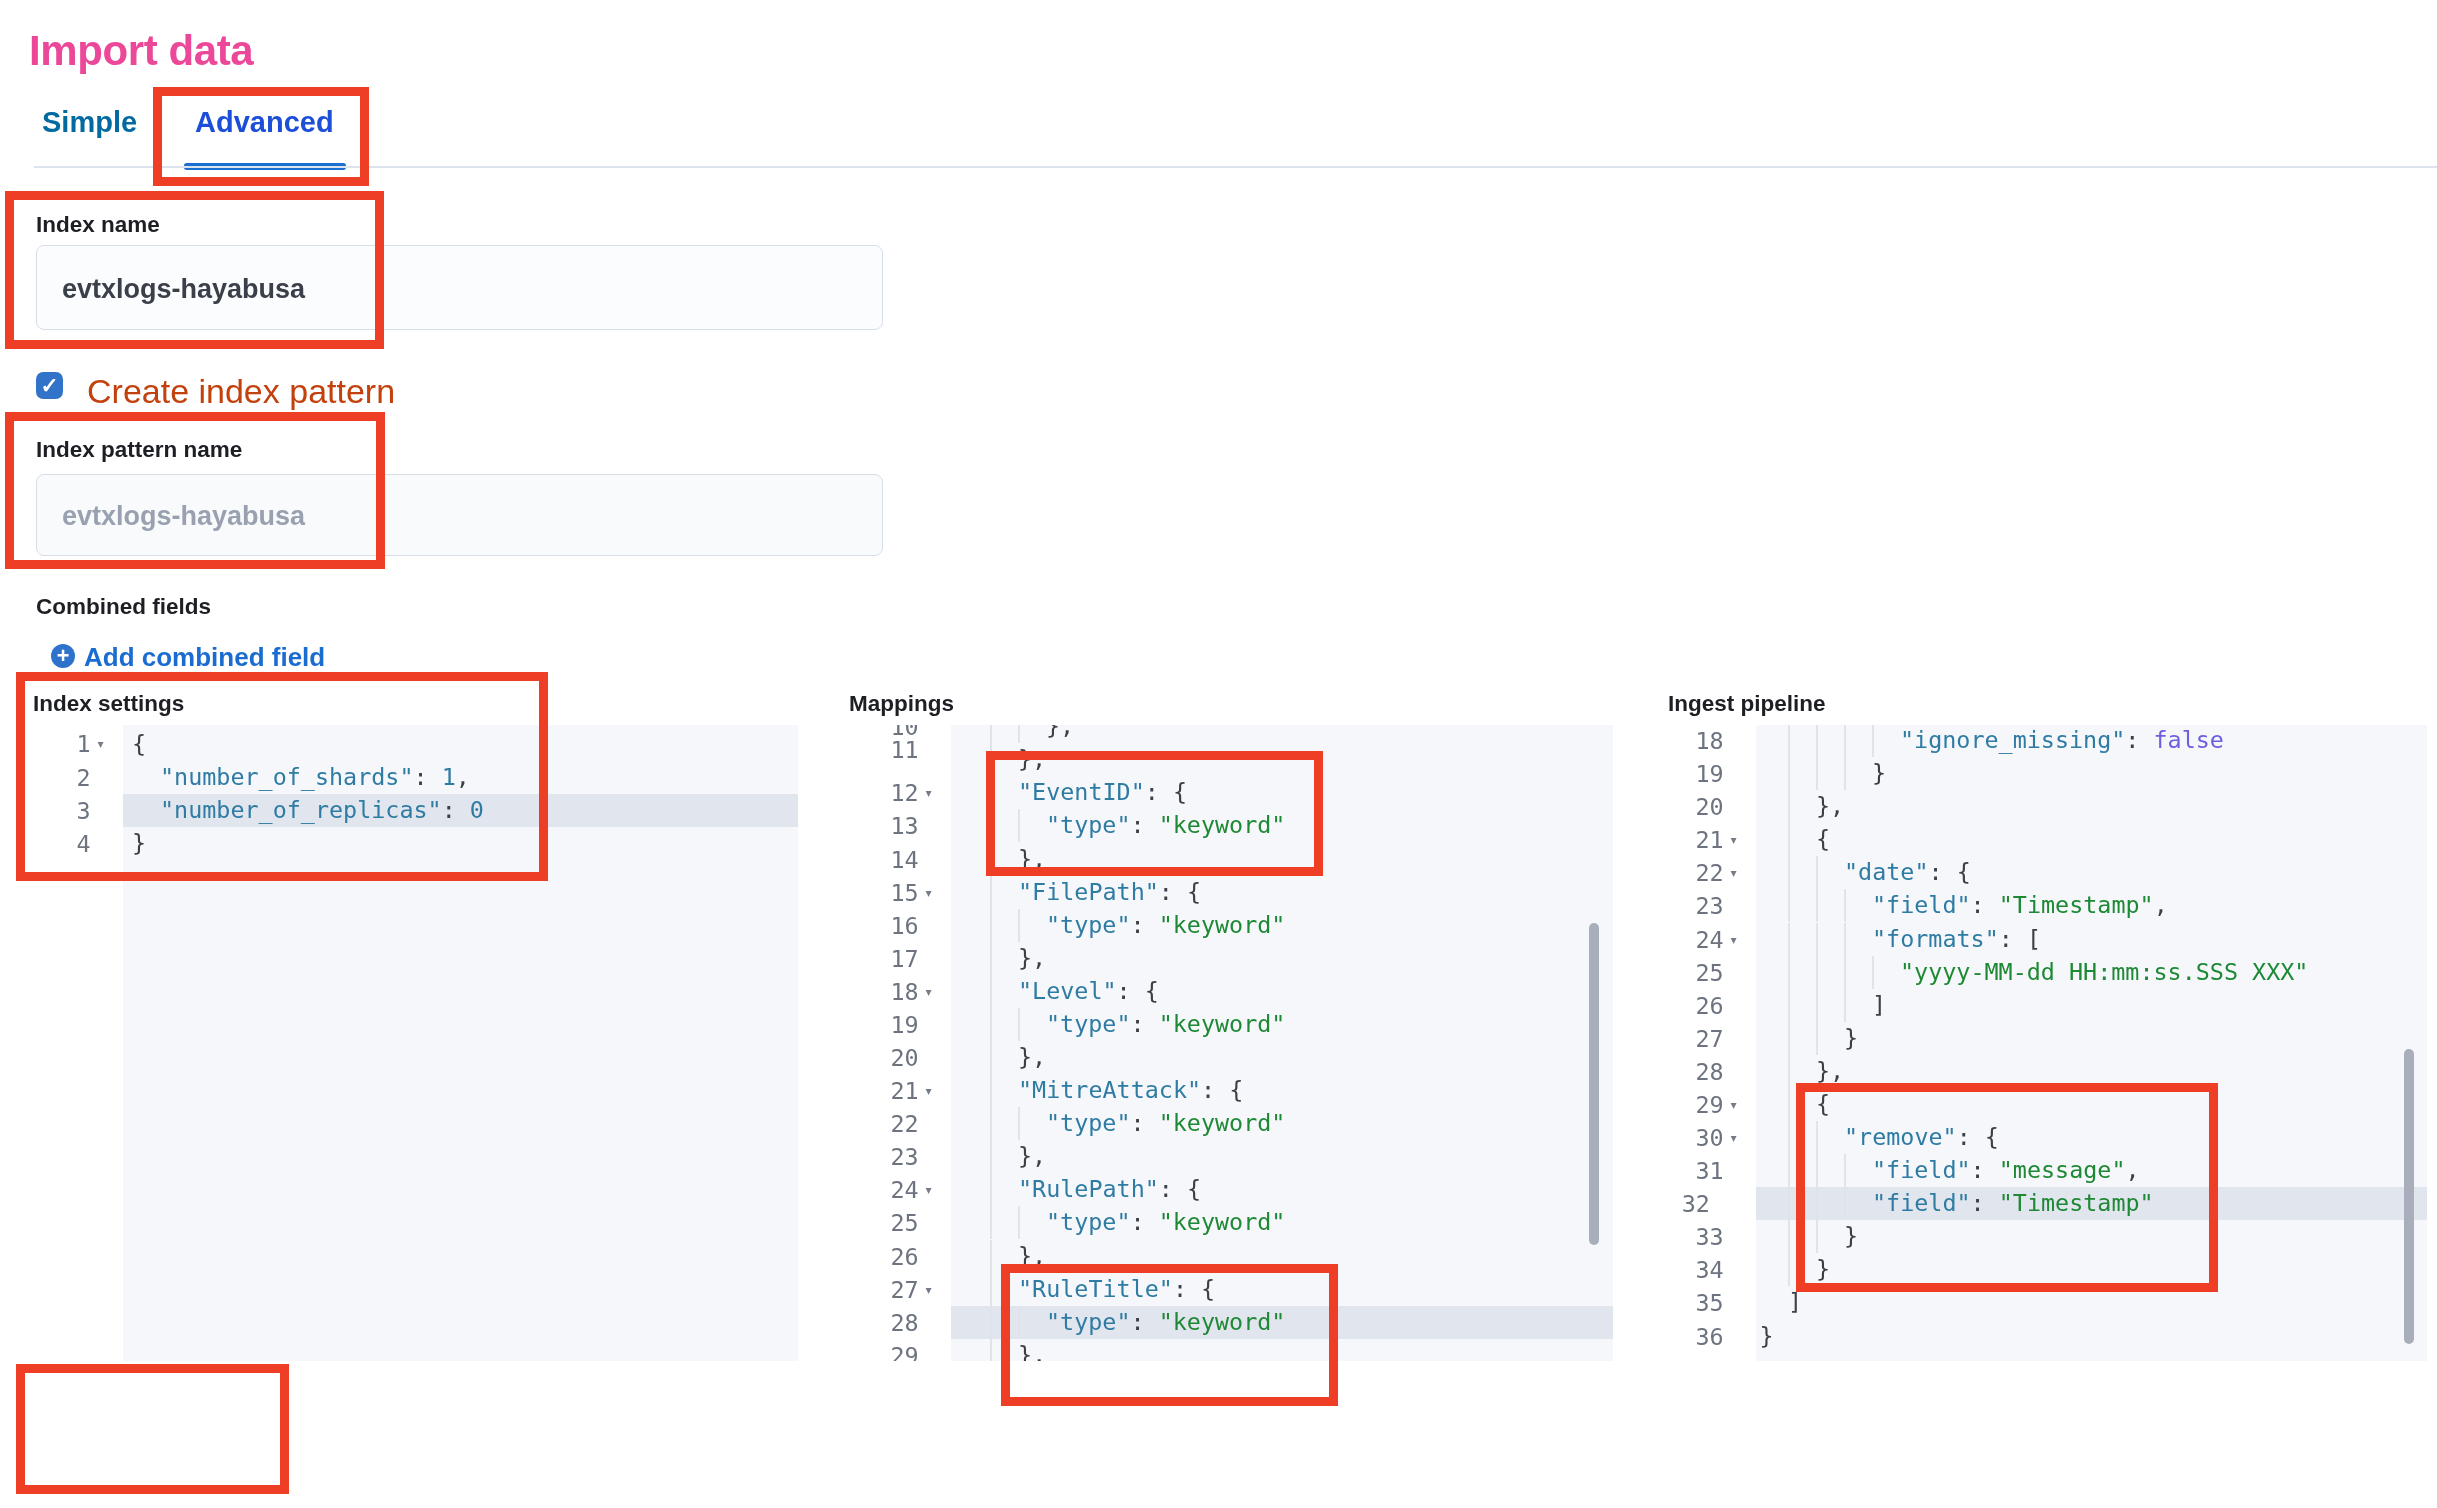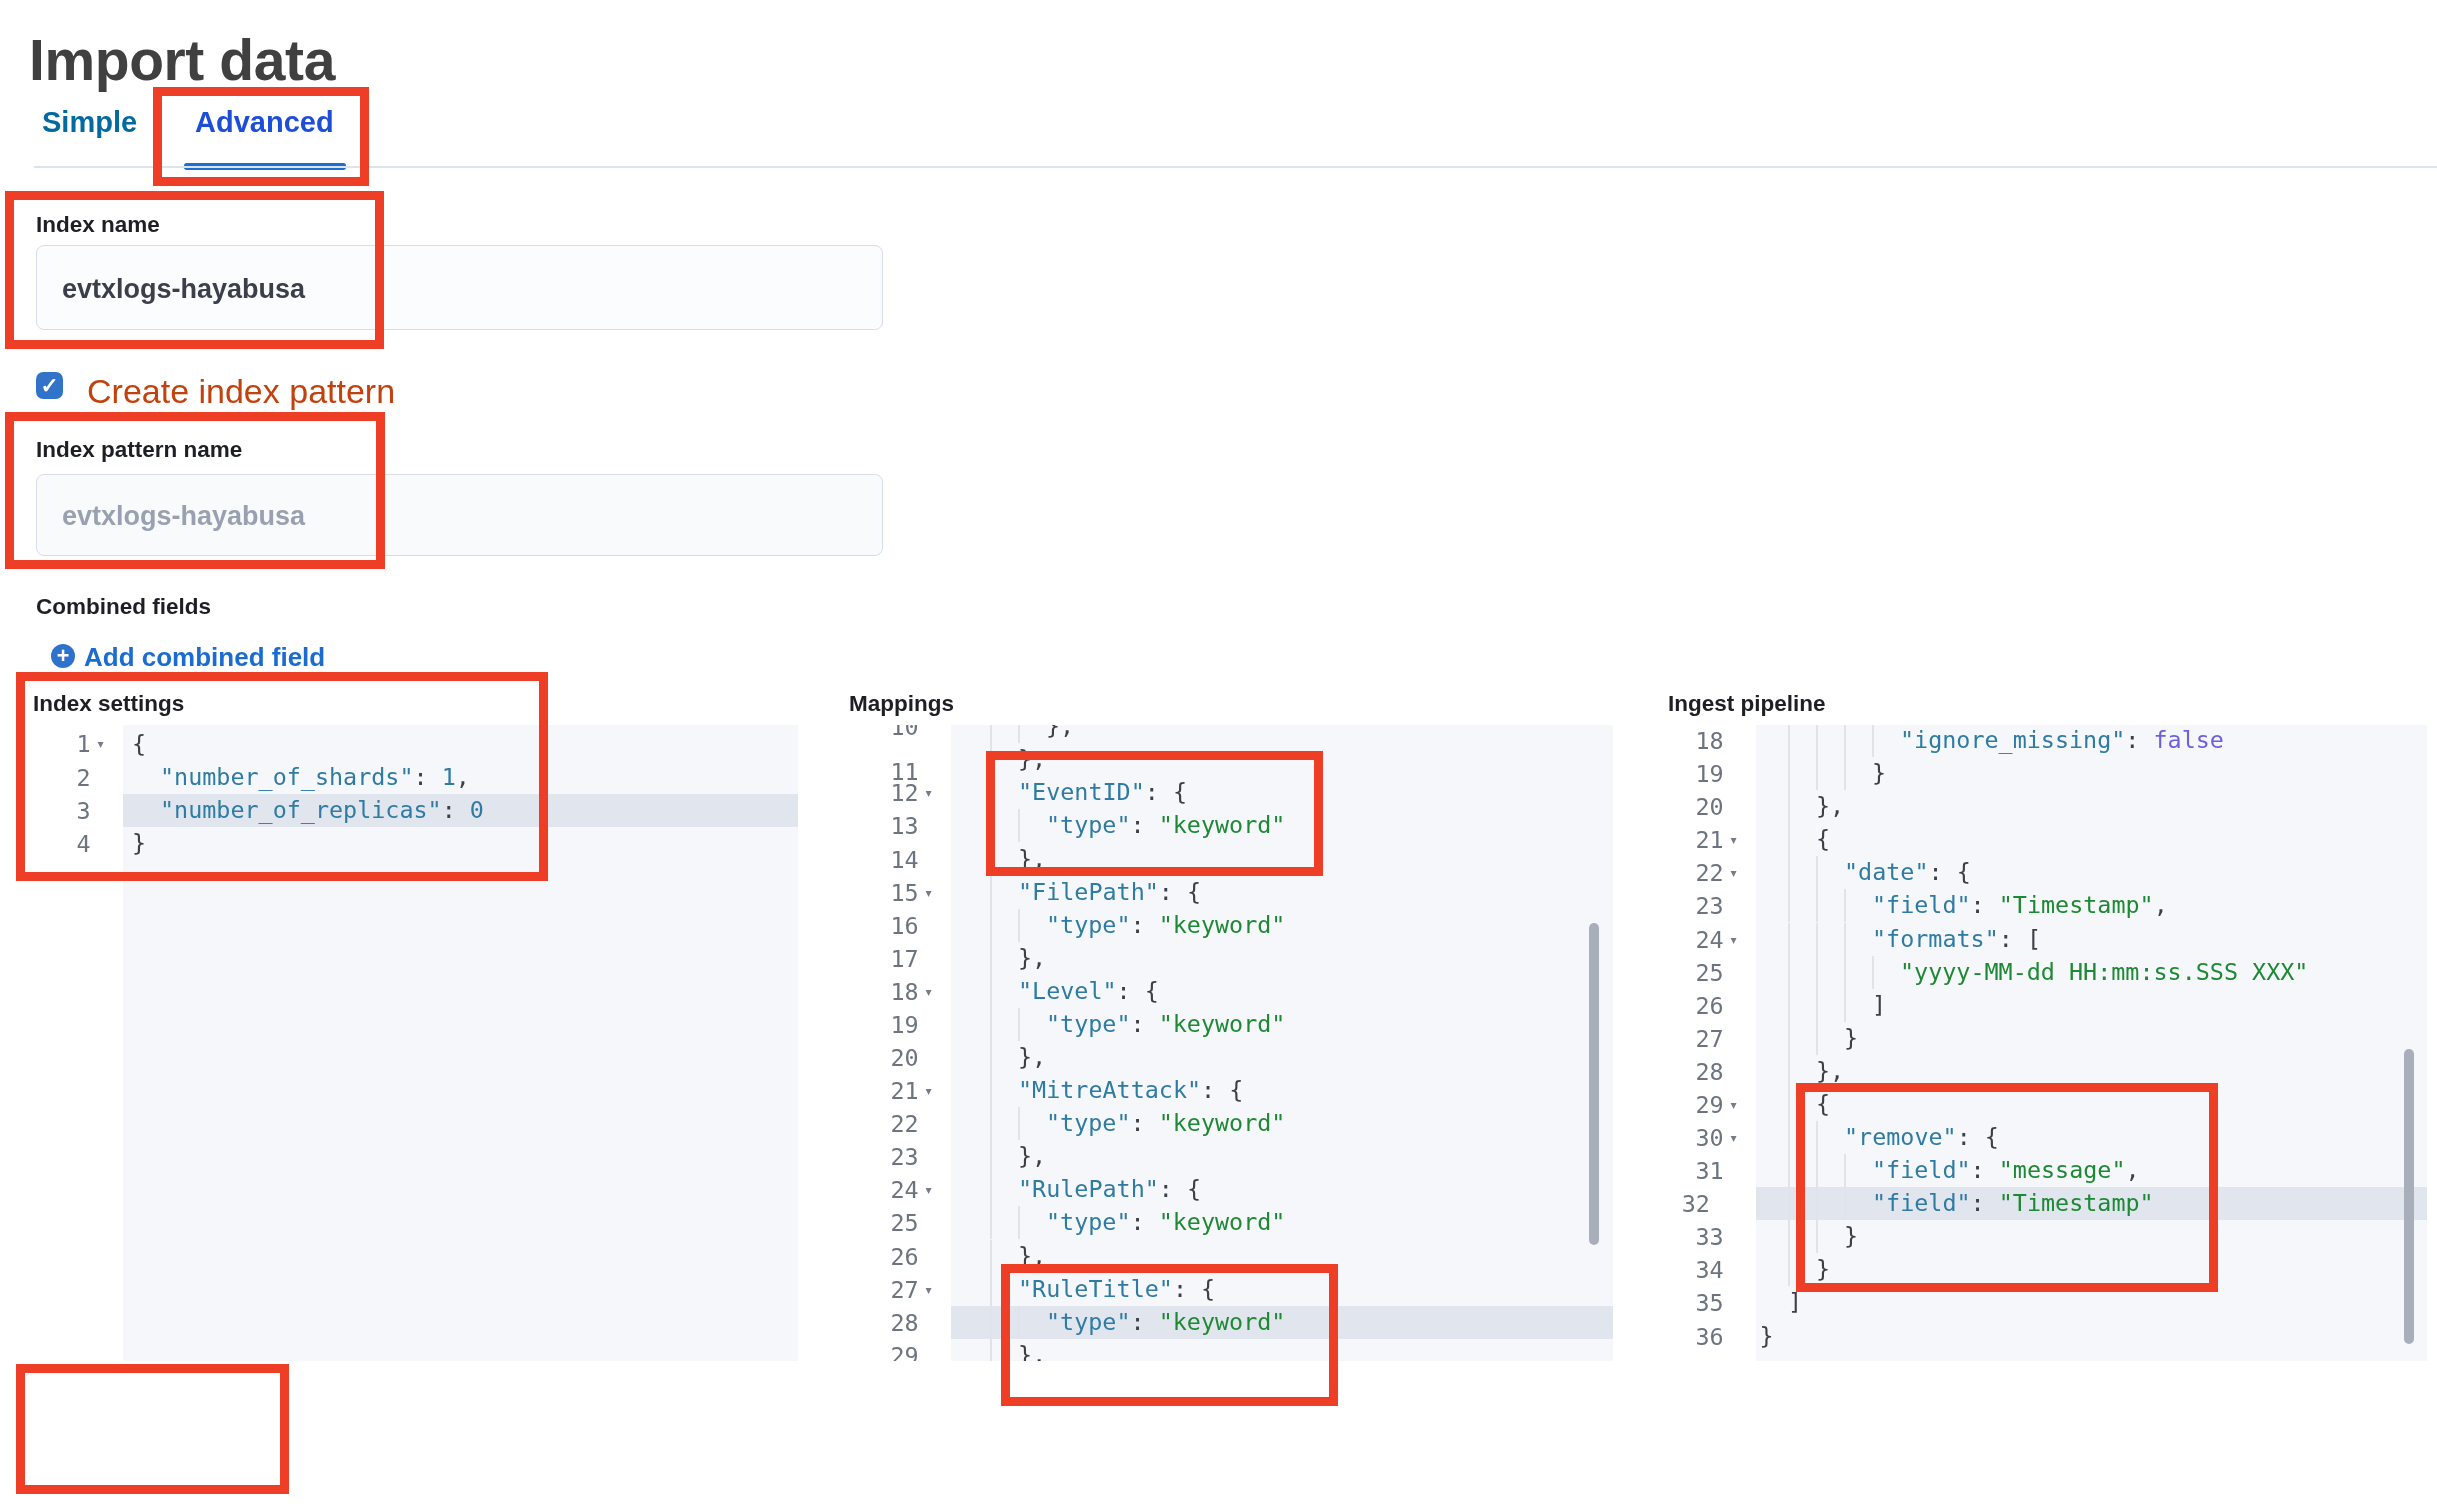--- a/index.html
+++ b/index.html
@@ -1,19 +1,19 @@
 <!DOCTYPE html>
 <html style="font-size:14.4px"><head>
 <meta charset="utf-8">
 <style>
   html,body{margin:0;padding:0;background:#fff;}
   #page{position:relative;width:2438px;height:1508px;background:#fff;overflow:hidden;
         font-family:"Liberation Sans",sans-serif;color:#343741;}
   .abs{position:absolute;}
-  .h1{font-size:57px;font-weight:700;color:#404040;letter-spacing:-0.4px;}
+  .h1{font-size:42px;font-weight:700;color:#ec4899;letter-spacing:-0.4px;}
   .tab{font-size:29px;font-weight:700;}
   .tab-inactive{color:#0369a1;}
   .tab-active{color:#1d4ed8;}
   .tab-underline{background:#1b6fd1;height:7.2px;border-radius:2.7px;}
   .divider{background:#dde3ec;height:1.8px;}
   .field-label{font-size:22.5px;font-weight:700;color:#1d1f24;}
   .input{background:#fbfcfe;border:1.8px solid #d8dee9;border-radius:8px;box-sizing:border-box;font-weight:bold;}
   .input-text{font-size:27px;color:#3a3f4a;line-height:27px;}
   .input-placeholder{font-size:27px;color:#99a1b0;line-height:27px;}
   .checkbox{width:27px;height:27px;border-radius:7.2px;background:#3173c8;box-sizing:border-box;
@@ -107,21 +107,21 @@
         <div class="code-row" style="top: 102px; line-height: 33px; left: 9px;"><span class="tok-p">}</span></div>
       </div>
     </div>
   <div class="abs editor" id="ed-mappings" style="left:849px;top:725px;width:764px;height:636px;">
       <div class="hl-row" style="top: 581px; height: 33px;"></div>
       <div class="gutter-layer" style="width: 102px;">
         <div class="gut-row" style="top: -14.7px; height: 33px; left: 0px; width: 95px;">
           <span class="gut-num">10</span>
           <span class="fold-box"></span>
         </div>
-        <div class="gut-row" style="top: 30px; height: 33px; left: 0px; width: 95px; justify-content: flex-end;">
+        <div class="gut-row" style="top: 8px; height: 33px; left: 0px; width: 95px; justify-content: flex-end;">
           <span class="gut-num">11</span>
           <span class="fold-box"></span>
         </div>
         <div class="gut-row" style="top: 51px; height: 33px; left: 0px; width: 95px;">
           <span class="gut-num">12</span>
           <span class="fold-box">▾</span>
         </div>
         <div class="gut-row" style="top: 84px; height: 33px; left: 0px; width: 95px;">
           <span class="gut-num">13</span>
           <span class="fold-box"></span>

